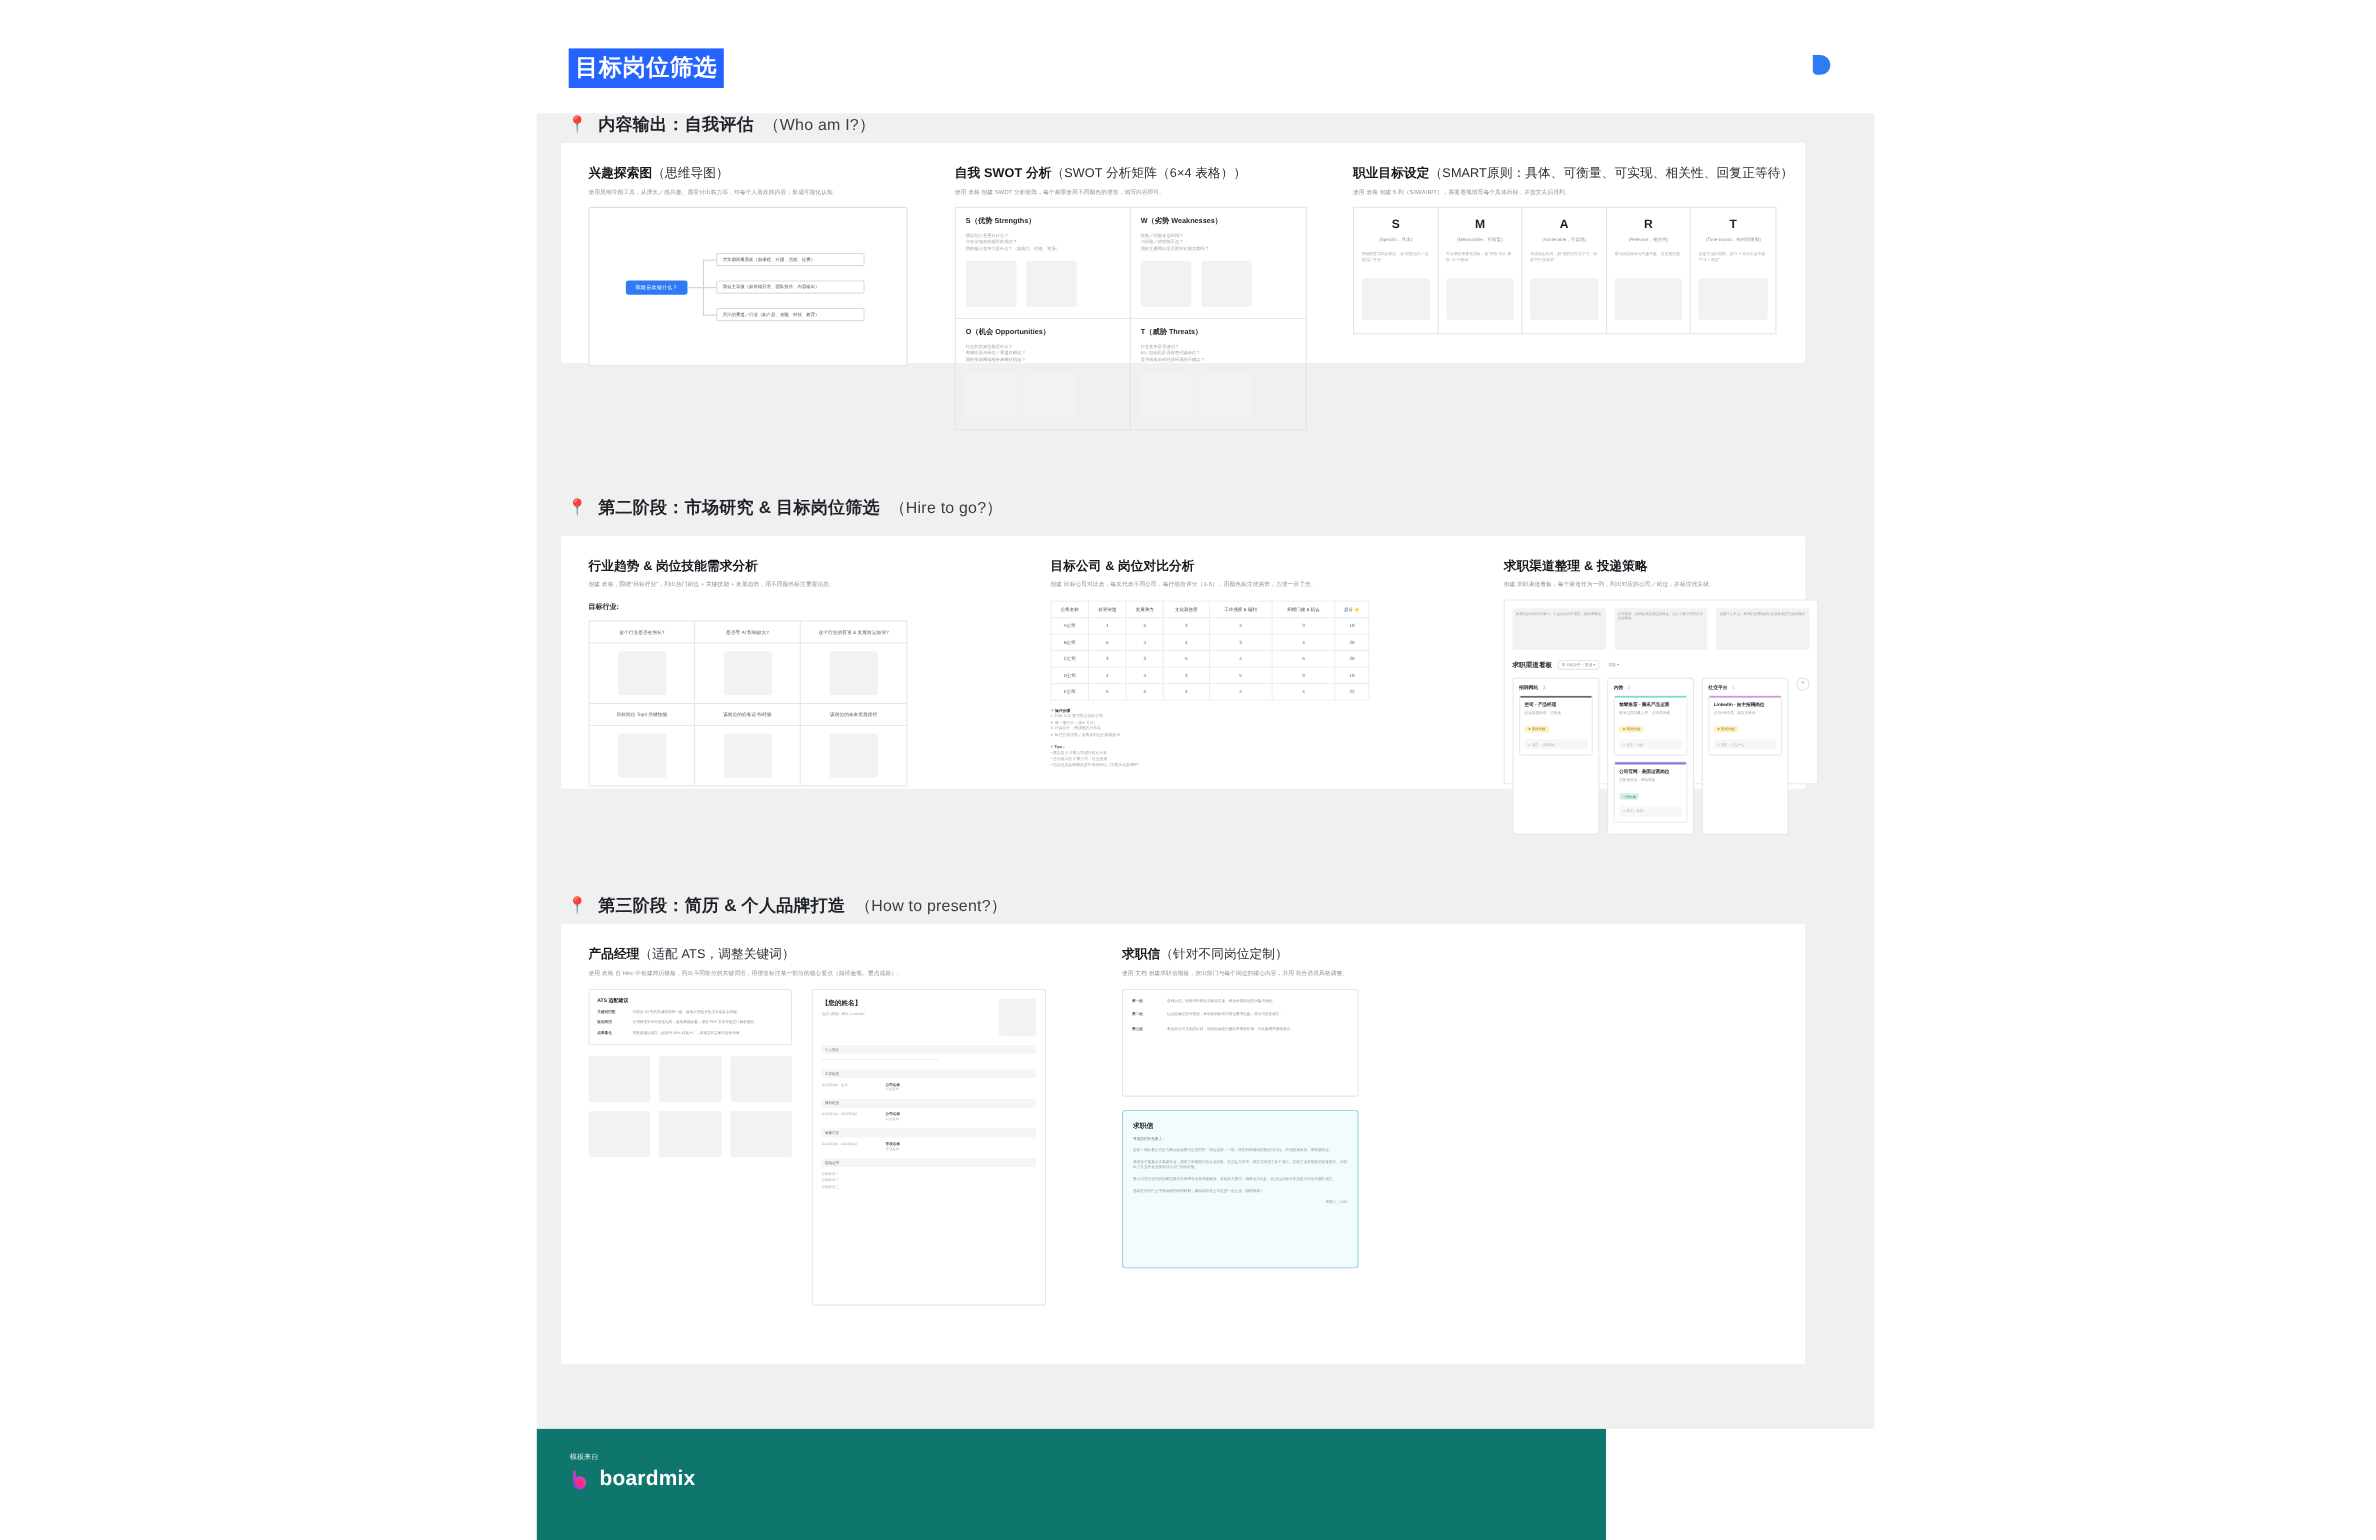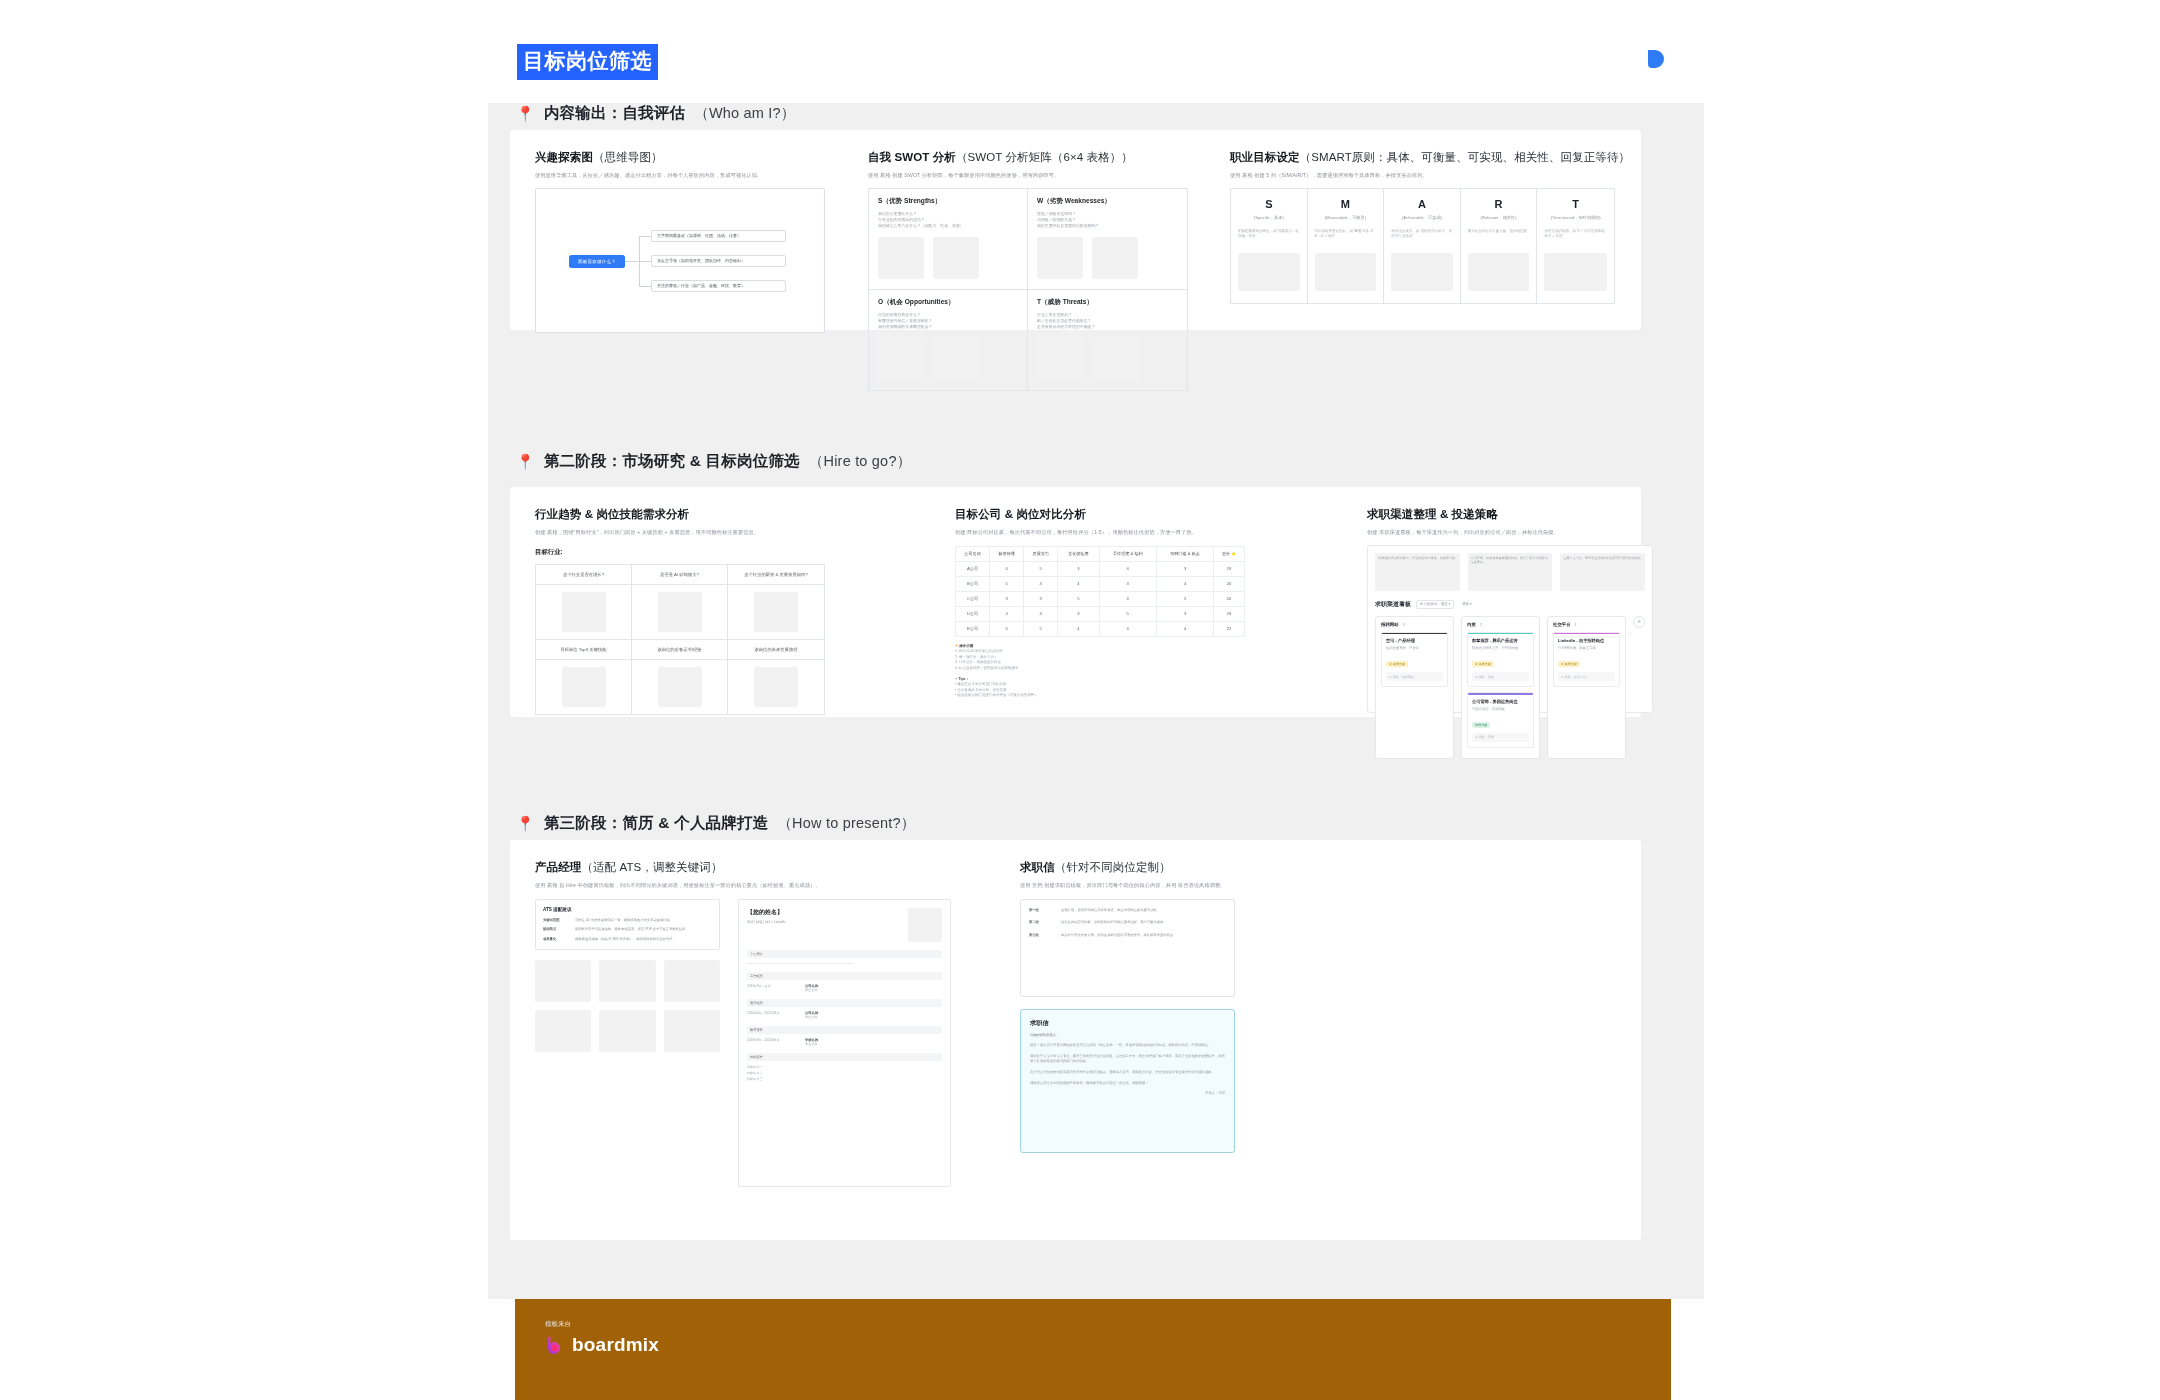--- a/index.html
+++ b/index.html
@@ -145,21 +145,21 @@
   .doc-k{ width:26px; color:#5d636b; font-weight:700; flex:none; }
   .mini-sec{ background:#f4f5f6; font-size:3.2px; color:#5d636b; padding:2px 3px; border-radius:1.5px; }
 
   
   .cl-card{ border:1px solid #9fd5e0; background:#f2fbfd; border-radius:3px; padding:9px; }
   .cl-h{ font-size:6.2px; font-weight:700; color:#1d2026; }
   .cl-p{ margin-top:5px; font-size:3.3px; color:#90969e; line-height:1.7; }
 
   
   .footer{
-    position:absolute; left:488px; top:1299px; width:1156px; height:101px; background:#a16207;margin-left:27px;
+    position:absolute; left:488px; top:1299px; width:972px; height:101px; background:#0f766e;
   }
   .footer .src{ position:absolute; left:30px; top:21px; font-size:6.5px; color:#e6e6e6; }
   .footer .logo{ position:absolute; left:30px; top:35px; display:flex; align-items:center; gap:7px; }
   .footer .logo .mark{ width:20px; height:20px; }
   .footer .logo .word{ font-size:19px; font-weight:700; color:#fff; letter-spacing:.2px; }
 </style>
 </head>
 <body>
 
 <div class="page">

